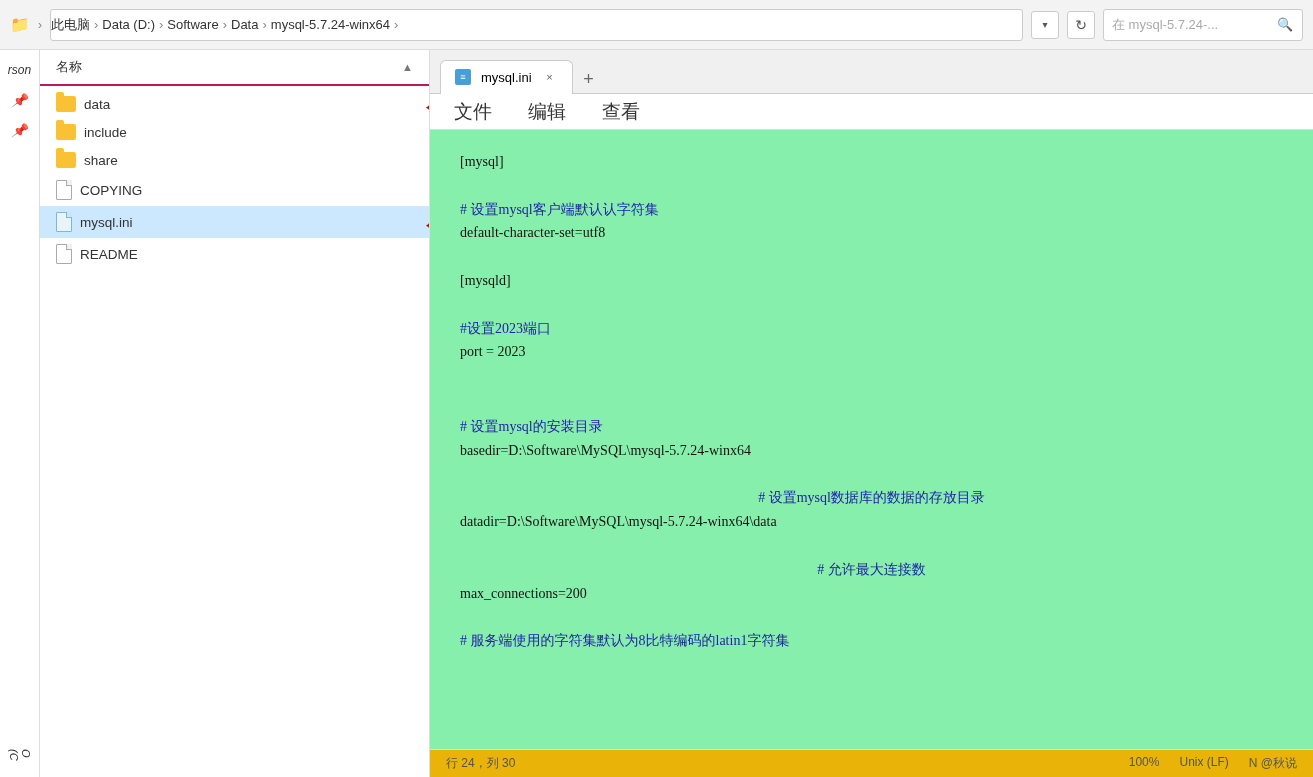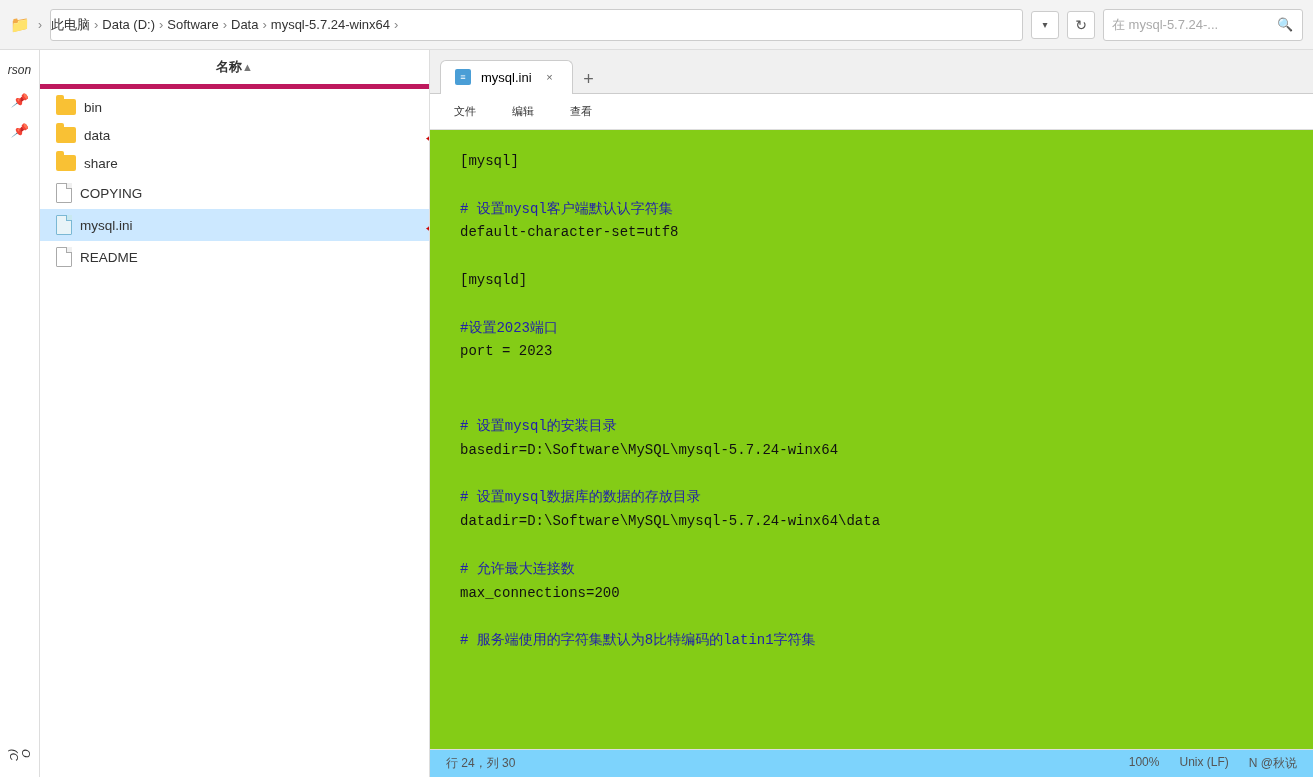--- a/index.html
+++ b/index.html
@@ -76,25 +76,24 @@
       border-right: 1px solid #ddd;
       display: flex;
       flex-direction: column;
       overflow: hidden;
     }
 
     .file-panel-header {
       padding: 8px 16px;
       font-size: 13px;
       color: #333;
-      border-bottom: 5px solid #be185d;
-      display: flex;
-      align-items: center;
-      justify-content: center;
-      font-weight: bold;
+      border-bottom: 2px solid #be185d;
+      display: flex;
+      align-items: center;
+      justify-content: space-between;
     }
 
     .file-list {
       flex: 1;
       overflow-y: auto;
       padding: 4px 0;
     }
 
     .file-item {
       display: flex;
@@ -231,41 +230,41 @@
       height: 36px;
       background: white;
       border-bottom: 1px solid #ddd;
       display: flex;
       align-items: center;
       padding: 0 16px;
       gap: 20px;
     }
 
     .menu-item {
-      font-size: 11px;
+      font-size: 19px;
       color: #333;
       cursor: pointer;
       padding: 4px 8px;
       border-radius: 3px;
     }
 
     .notepad-content {
       flex: 1;
-      background: #84cc16;
+      background: #86efac;
       overflow-y: auto;
       padding: 20px 30px;
-      font-family: Liberation Mono, monospace;
+      font-family: Liberation Serif, serif;
       font-size: 14px;
       line-height: 1.7;
       color: #111;
     }
 
     .notepad-statusbar {
       height: 28px;
-      background: #7dd3fc;
+      background: #eab308;
       border-top: 1px solid #ddd;
       display: flex;
       align-items: center;
       padding: 0 16px;
       font-size: 12px;
       color: #555;
       gap: 20px;
     }
 
     .status-right {
@@ -336,33 +335,33 @@
     </div>
 
     <div style="position:relative; display:flex;">
       <div class="file-panel">
         <div class="file-panel-header">
           <span>名称</span>
           <span style="font-size:11px; color:#777;">▲</span>
         </div>
         <div class="file-list">
 
-          <div class="file-item">
-            <div class="folder-icon"></div>
-            <span>bin</span>
-          </div>
 
           <div class="file-item" style="position:relative;">
             <div class="folder-icon"></div>
             <span>data</span>
 
             <span style="position:absolute; right: -15px; top: 50%; transform: translateY(-50%); color: #cc0000; font-size: 22px; font-weight: bold;">←</span>
           </div>
 
 
+          <div class="file-item">
+            <div class="folder-icon"></div>
+            <span>include</span>
+          </div>
 
 
           <div class="file-item">
             <div class="folder-icon"></div>
             <span>share</span>
           </div>
 
           <div class="file-item">
             <div class="file-icon"></div>
             <span>COPYING</span>
@@ -408,24 +407,24 @@
           <div>default-character-set=utf8</div>
           <div>&nbsp;</div>
           <div style="font-weight: 500;">[mysqld]</div>
           <div>&nbsp;</div>
           <div style="color: rgb(34, 34, 170);">#设置2023端口</div>
           <div>port = 2023</div>
           <div>&nbsp;</div>
           <div style="color: rgb(34, 34, 170); margin-top: 27px;"># 设置mysql的安装目录</div>
           <div>basedir=D:\Software\MySQL\mysql-5.7.24-winx64</div>
           <div>&nbsp;</div>
-          <div style="color: rgb(34, 34, 170);"># 设置mysql数据库的数据的存放目录</div>
+          <div style="color: rgb(34, 34, 170); text-align: center;"># 设置mysql数据库的数据的存放目录</div>
           <div>datadir=D:\Software\MySQL\mysql-5.7.24-winx64\data</div>
           <div>&nbsp;</div>
-          <div style="color: rgb(34, 34, 170);"># 允许最大连接数</div>
+          <div style="color: rgb(34, 34, 170); text-align: center;"># 允许最大连接数</div>
           <div>max_connections=200</div>
           <div>&nbsp;</div>
           <div style="color: rgb(34, 34, 170);"># 服务端使用的字符集默认为8比特编码的latin1字符集</div>
         </div>
 
       <div class="notepad-statusbar">
         <span>行 24，列 30</span>
         <div class="status-right">
           <span>100%</span>
           <span>Unix (LF)</span>

